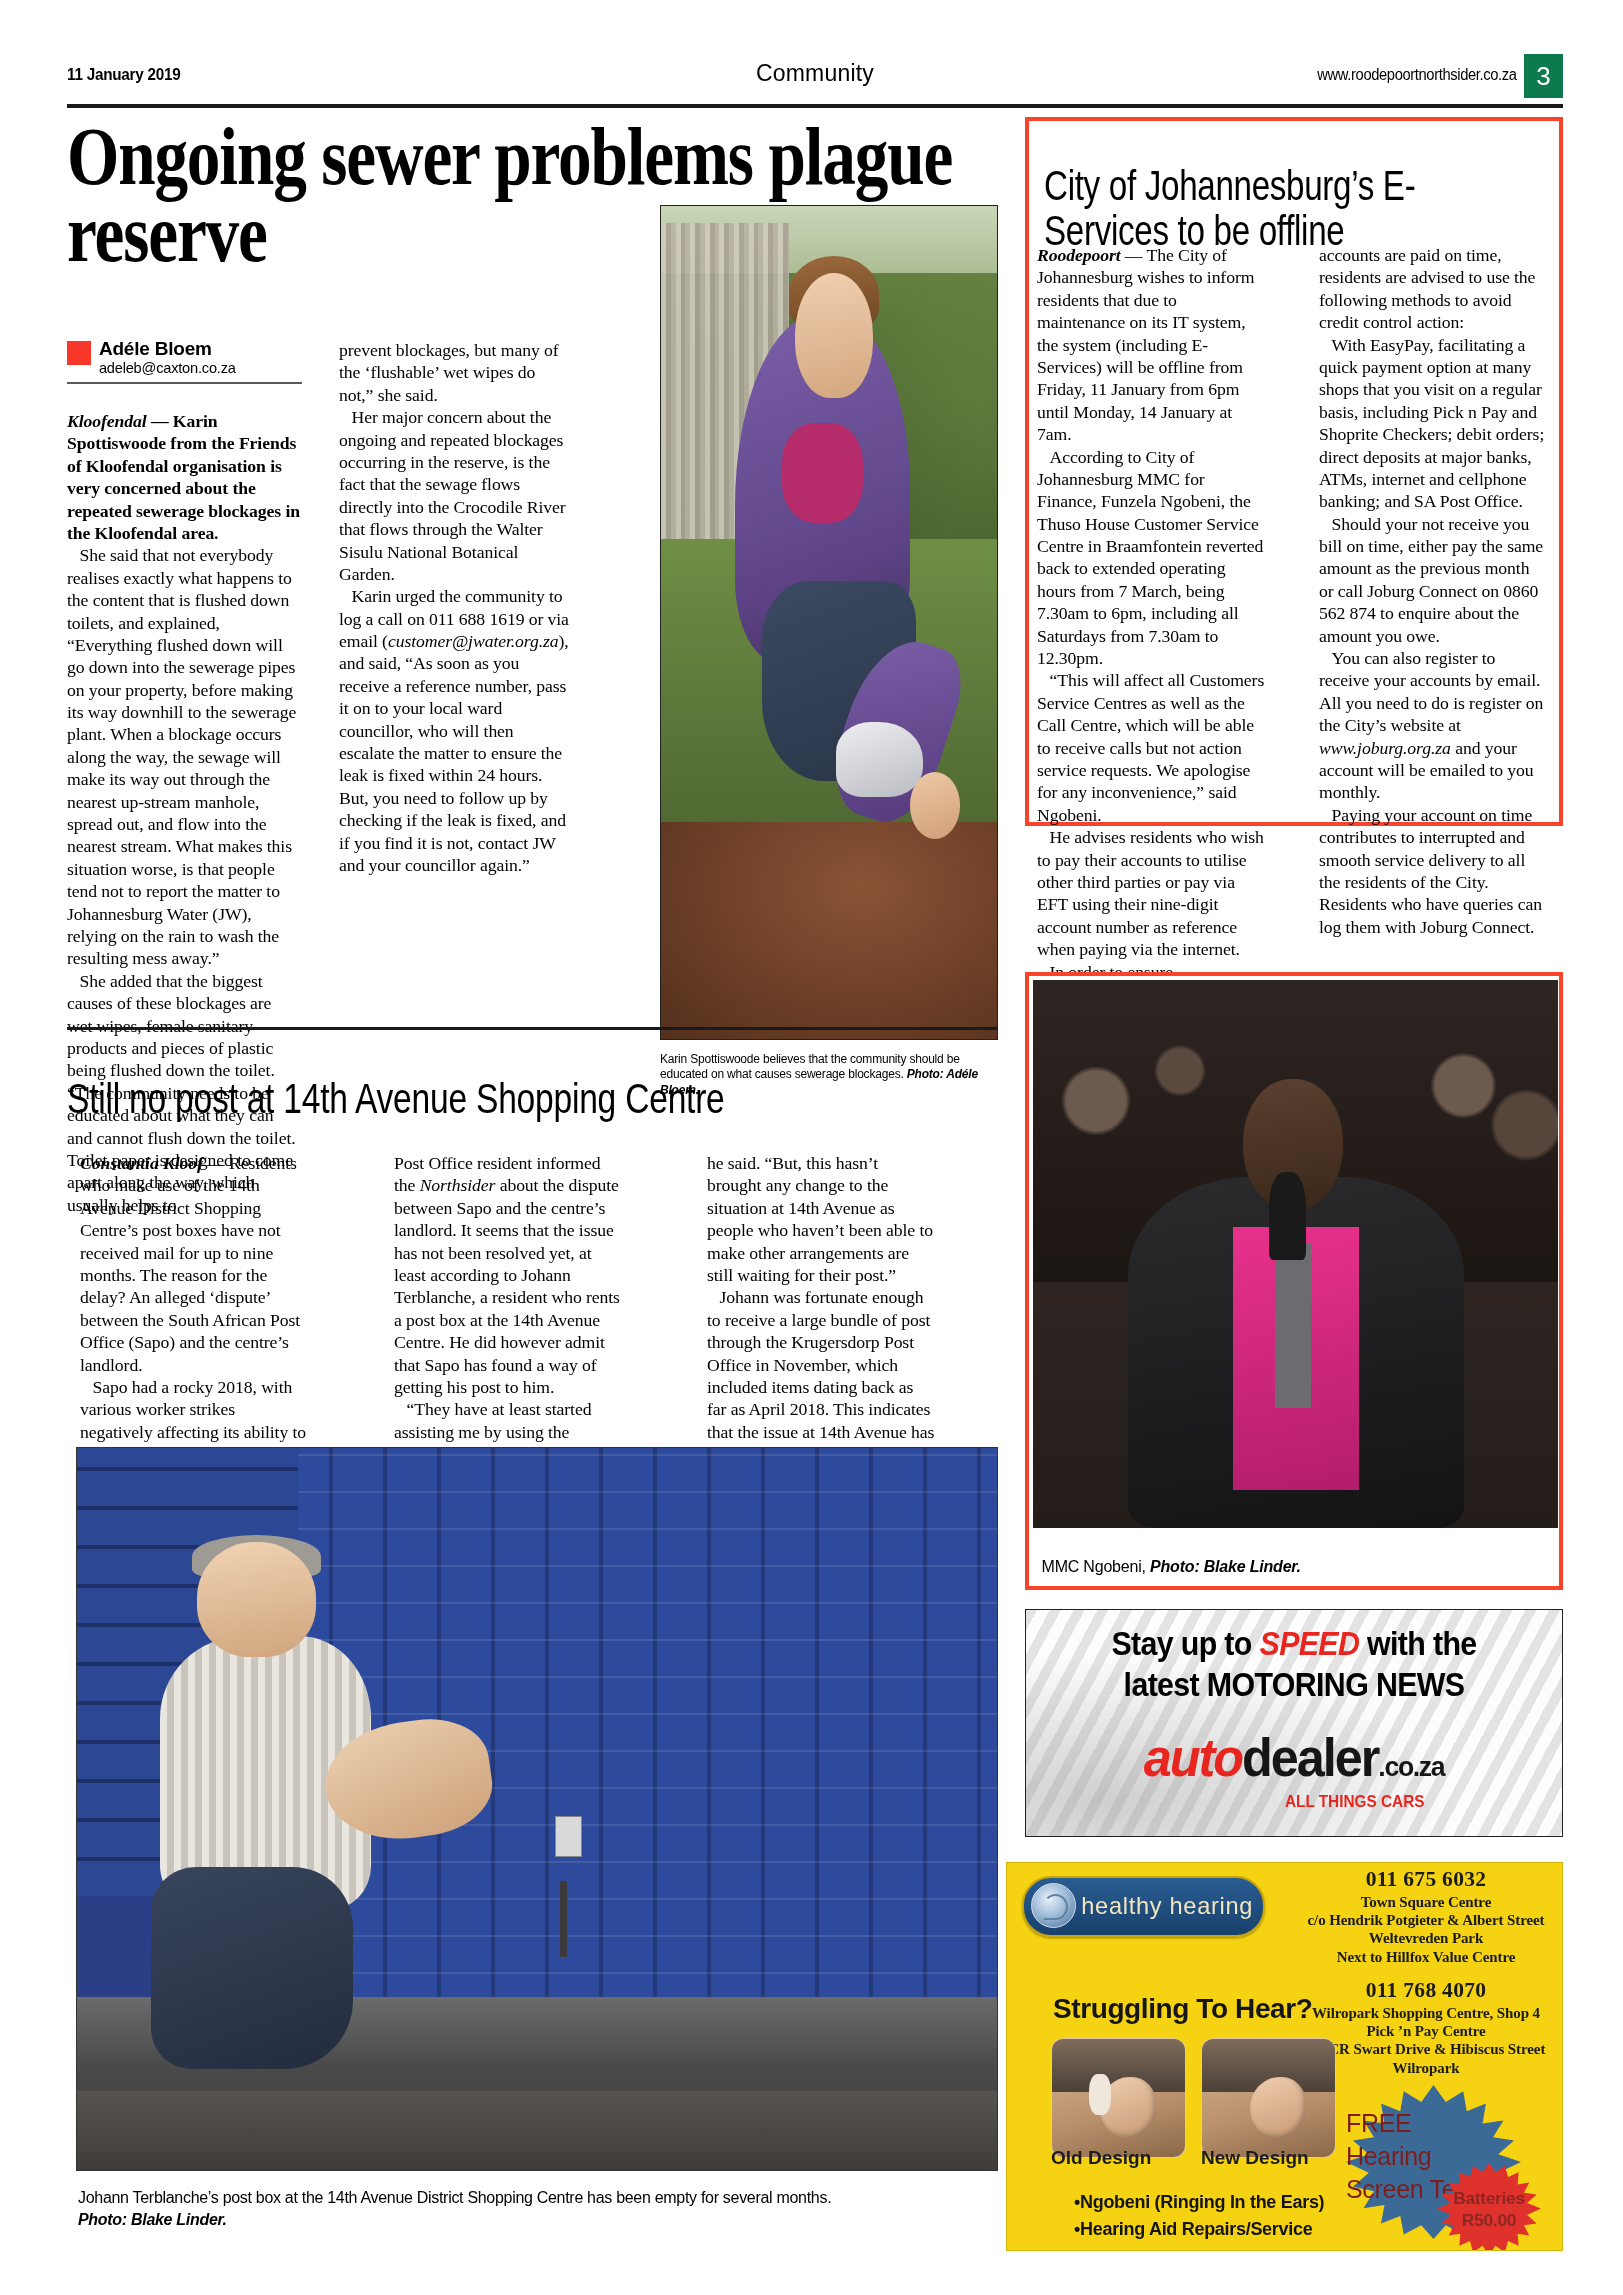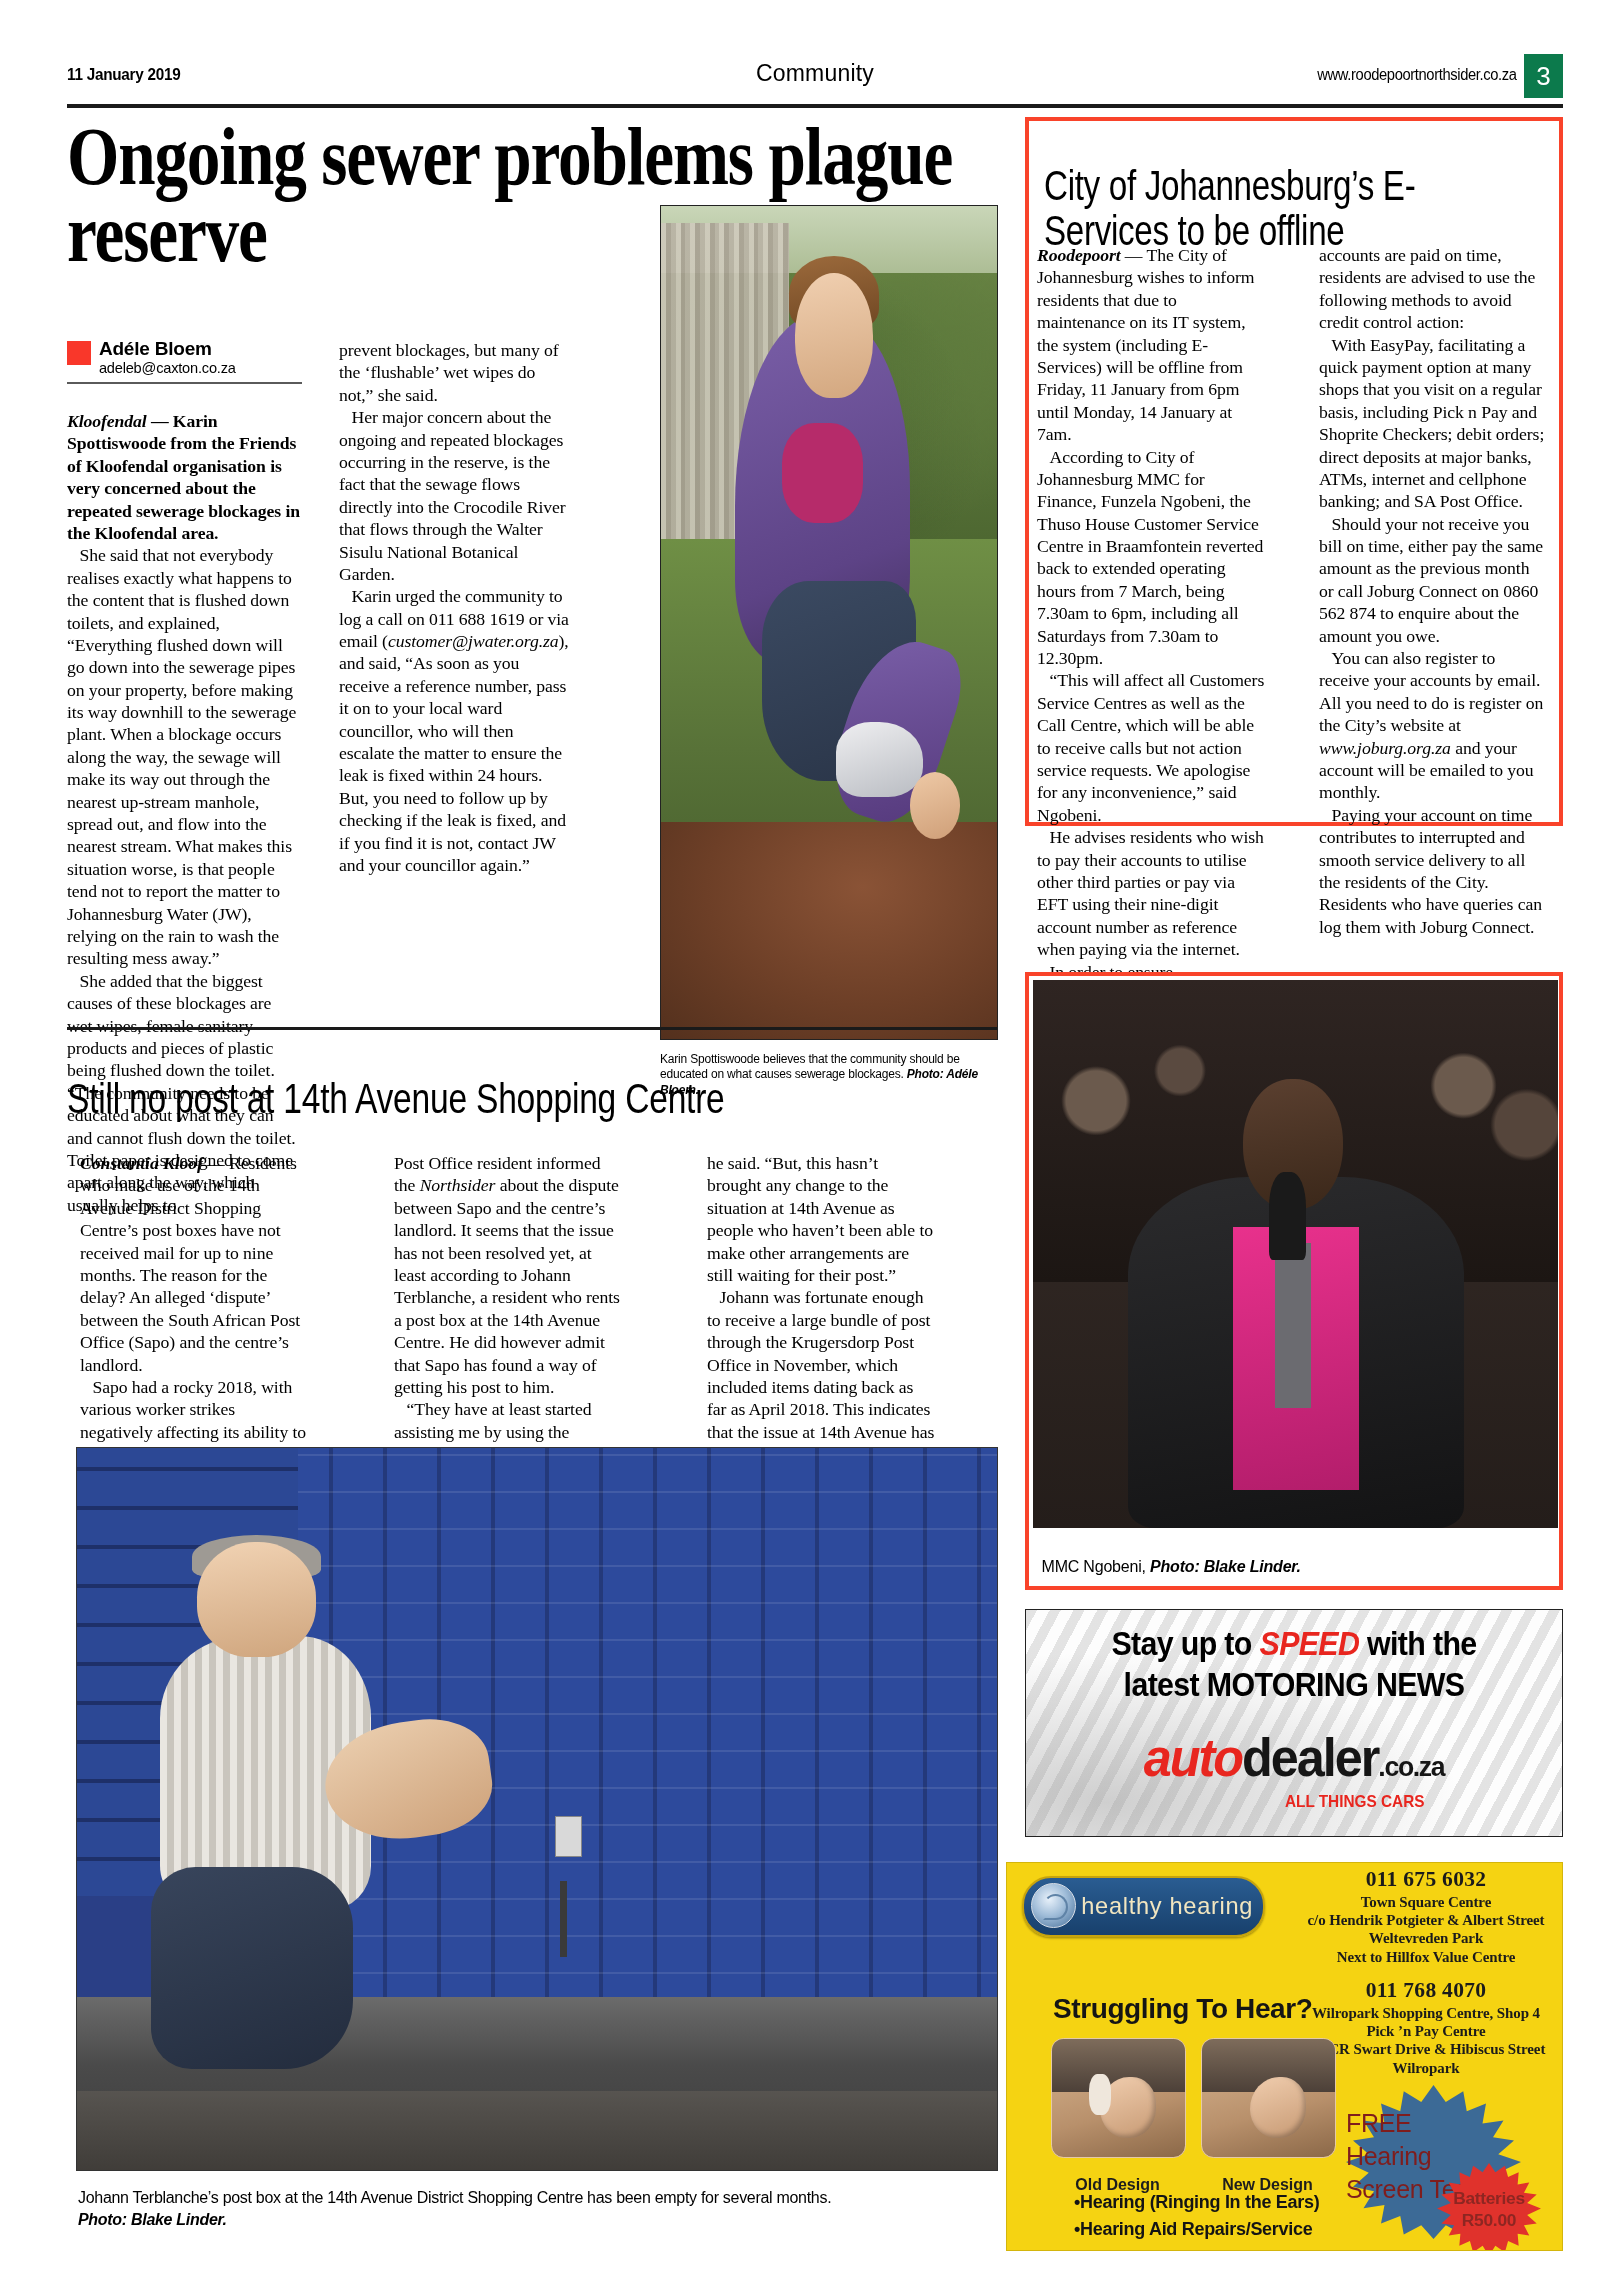--- a/index.html
+++ b/index.html
@@ -564,24 +564,24 @@
     background: linear-gradient(160deg,#f0cdae,#c79a74);
     box-shadow: inset -2.8px -2.8px 5.6px rgba(0,0,0,.25);
   }
   .hh-ear.old { left: 44px; }
   .hh-ear.new { left: 194px; }
   .hh-ear .aid {
     position:absolute; left:28%; top:30%; width:16%; height:34%;
     background:#efe7dc; border-radius:40%;
   }
   .hh-lbl {
-    position: absolute; top: 313px;
-    width: 133px; text-align: center;
-    font-family: "Liberation Sans", sans-serif;
-    font-weight: bold; font-size: 16px; color: #1d1d1d;
+    position: absolute; top: 284px;
+    width: 133px; text-align: left;
+    font-family: "Liberation Sans", sans-serif;
+    font-weight: bold; font-size: 19px; color: #1d1d1d;
   }
   .hh-lbl.old { left: 44px; }
   .hh-lbl.new { left: 194px; }
   .hh-bullets {
     position: absolute; left: 67px; top: 326px;
     font-family: "Liberation Sans", sans-serif;
     font-weight: bold;
     font-size: 18px;
     line-height: 1.52;
     color: #141414;
@@ -798,21 +798,21 @@
         <div class="aid"></div>
     </div>
     <div class="hh-ear new">
       <div class="hair"></div>
         <div class="pinna"></div>
     </div>
     <div class="hh-lbl old">Old Design</div>
     <div class="hh-lbl new">New Design</div>
 
     <ul class="hh-bullets">
-      <li>Hearing (Ringing In the Ears)</li>
+      <li>Ngobeni (Ringing In the Ears)</li>
       <li>Hearing Aid Repairs/Service</li>
       <li>Paid In Full by Most Medical Aids</li>
     </ul>
 
     <div class="hh-star"></div>
     <div class="hh-star-txt">
       <div>FREE</div>
       <div>Hearing</div>
       <div>Screen Test</div>
     </div>

